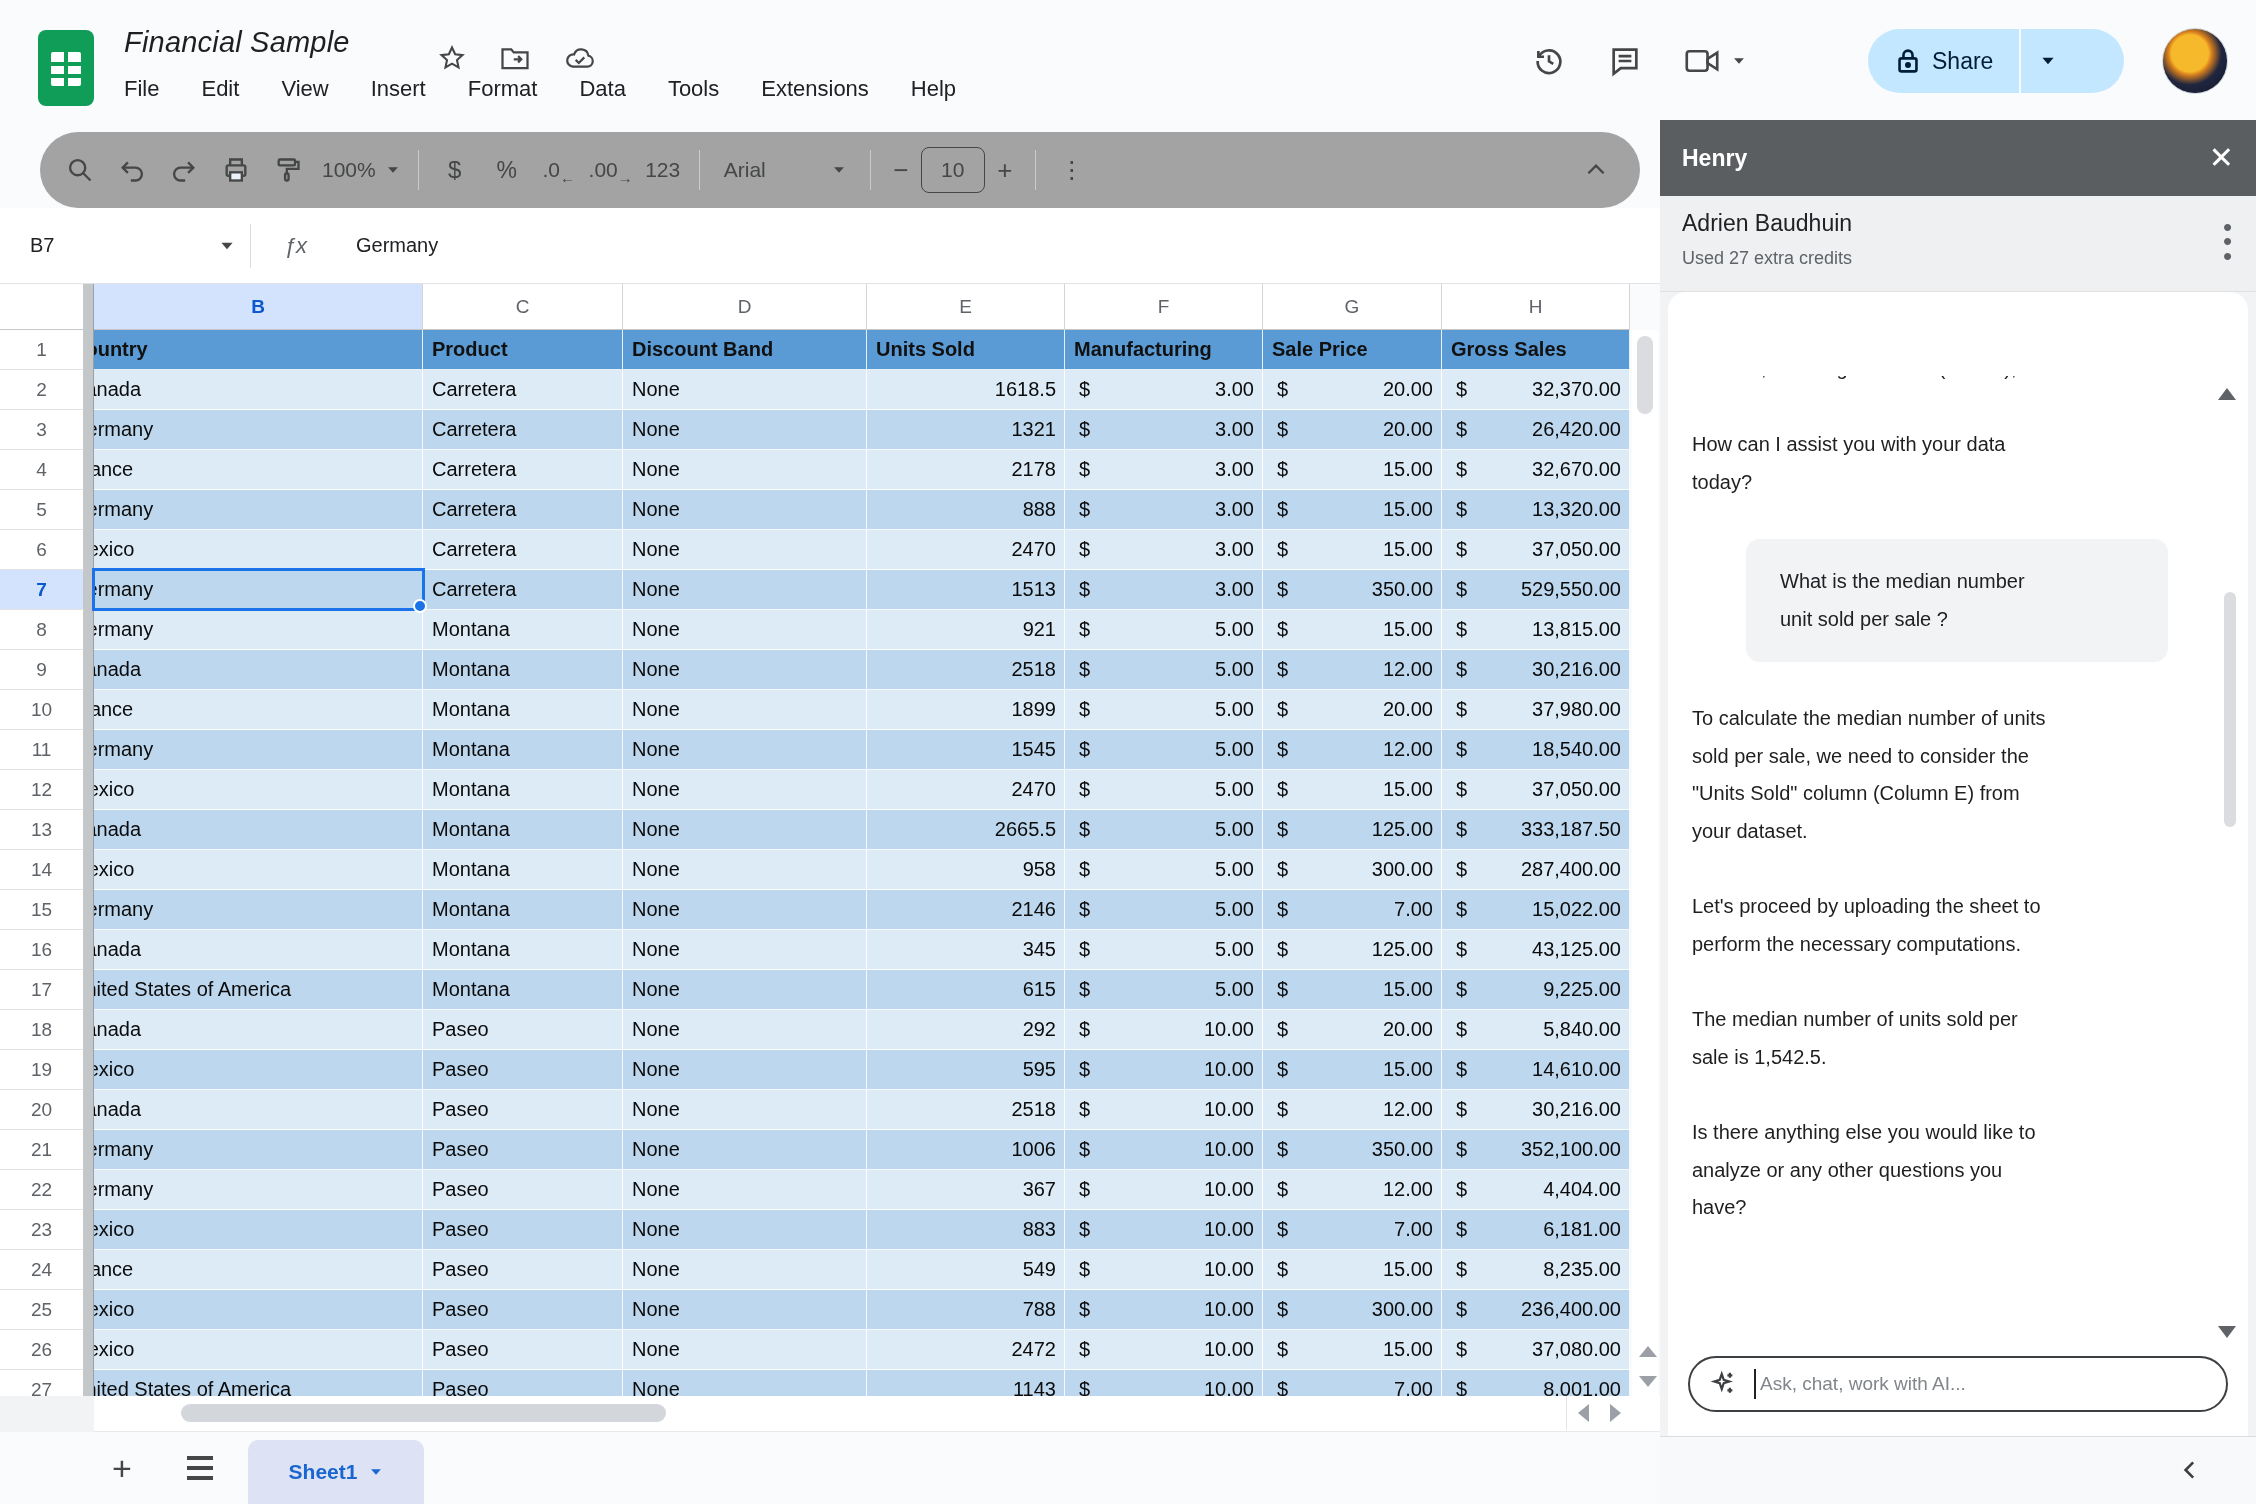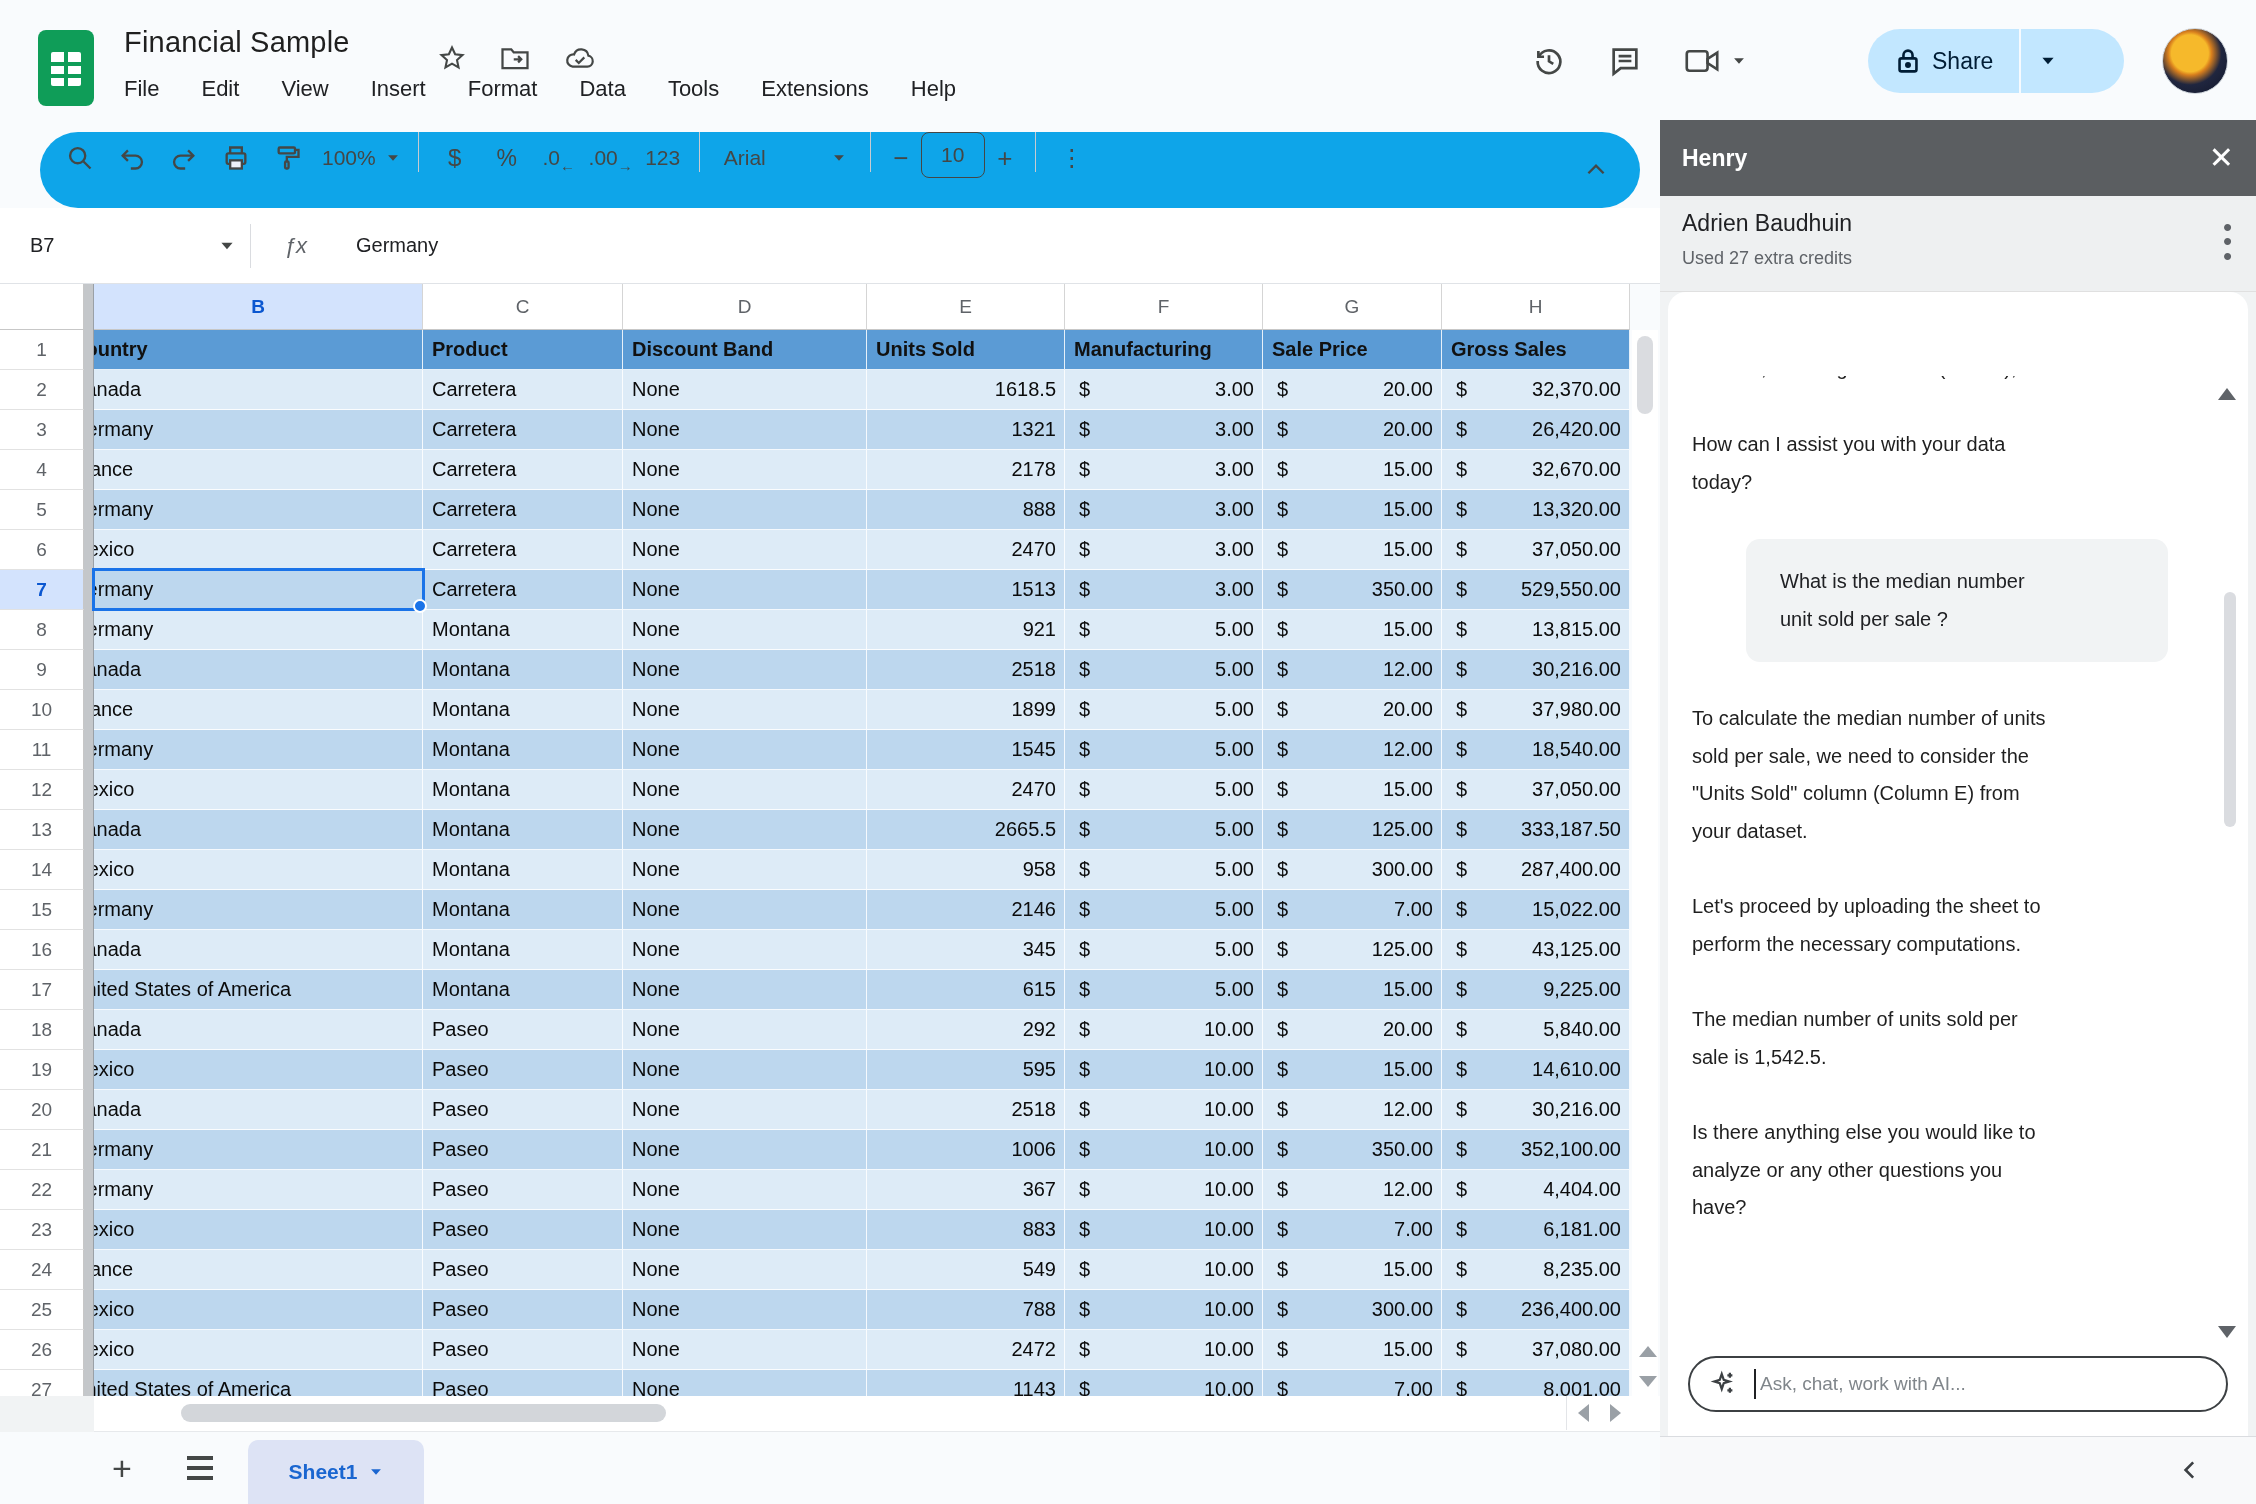--- a/index.html
+++ b/index.html
@@ -9,34 +9,34 @@
   .abs { position:absolute; }
   svg { display:block; }
 
   
   #logo { left:38px; top:30px; width:56px; height:76px; background:#0f9d58; border-radius:8px; }
   #logo .grid { position:absolute; left:13px; top:22px; width:30px; height:34px; background:#fff; border-radius:2px; }
   #logo .grid i { position:absolute; background:#0f9d58; }
   #logo .gh { left:0; top:10px; width:30px; height:4px; }
   #logo .gh2 { left:0; top:22px; width:30px; height:4px; }
   #logo .gv { left:13px; top:0; width:4px; height:34px; }
-  #doc-title { left:124px; top:26px; font-size:29px; color:#1f1f1f; letter-spacing:.2px; }
+  #doc-title { left:124px; top:26px; font-size:29px; color:#1f1f1f; letter-spacing:.2px;font-style:italic; }
   .title-icons { top:44px; display:flex; gap:34px; align-items:center; }
   #menubar { left:124px; top:76px; display:flex; gap:42px; font-size:22px; color:#202124; }
   #menubar span { cursor:default; }
   .tr-icons { top:44px; display:flex; align-items:center; gap:42px; }
   #share-btn { left:1868px; top:29px; width:256px; height:64px; background:#c2e7ff; border-radius:32px; display:flex; align-items:center; color:#001d35; font-size:23px; }
   #share-btn .lbl { margin-left:12px; }
   #share-btn .sep { width:2px; height:64px; background:#f6fafe; margin-left:26px; }
   #share-btn .car { margin-left:20px; }
   #avatar { left:2162px; top:28px; width:66px; height:66px; border-radius:50%;
     background:radial-gradient(circle at 42% 38%, #f6b92b 0 34%, #d87f1d 40%, #20263f 58%, #101528 100%); border:1px solid #d0d6dc; }
 
   
-  #toolbar { left:40px; top:132px; width:1600px; height:76px; background:#0ea5e9; border-radius:38px; display:flex; align-items:flex-start; color:#444746; }
+  #toolbar { left:40px; top:132px; width:1600px; height:76px; background:#a3a3a3; border-radius:38px; display:flex; align-items:center; color:#444746; }
   #toolbar .tbi { display:flex; align-items:center; justify-content:center; min-width:52px; height:52px; border-radius:8px; }
   #toolbar .txt { font-size:21px; color:#444746; }
   #toolbar .sep { width:1px; height:40px; background:#c7cbd1; margin:0 10px; }
   #zoom-box { display:flex; align-items:center; gap:10px; padding:0 8px; }
   #fontsize-box { width:64px; height:46px; border:1.5px solid #444746; border-radius:8px; display:flex; align-items:center; justify-content:center; font-size:21px; }
   .caret-down { width:0; height:0; border-left:7px solid transparent; border-right:7px solid transparent; border-top:8px solid #444746; }
   #tb-collapse { left:1576px; top:150px; width:40px; height:40px; display:flex; align-items:center; justify-content:center; }
 
   
   #formula-bar { left:0; top:208px; width:1660px; height:76px; background:#fff; border-bottom:1px solid #e0e3e7; display:flex; align-items:center; }

